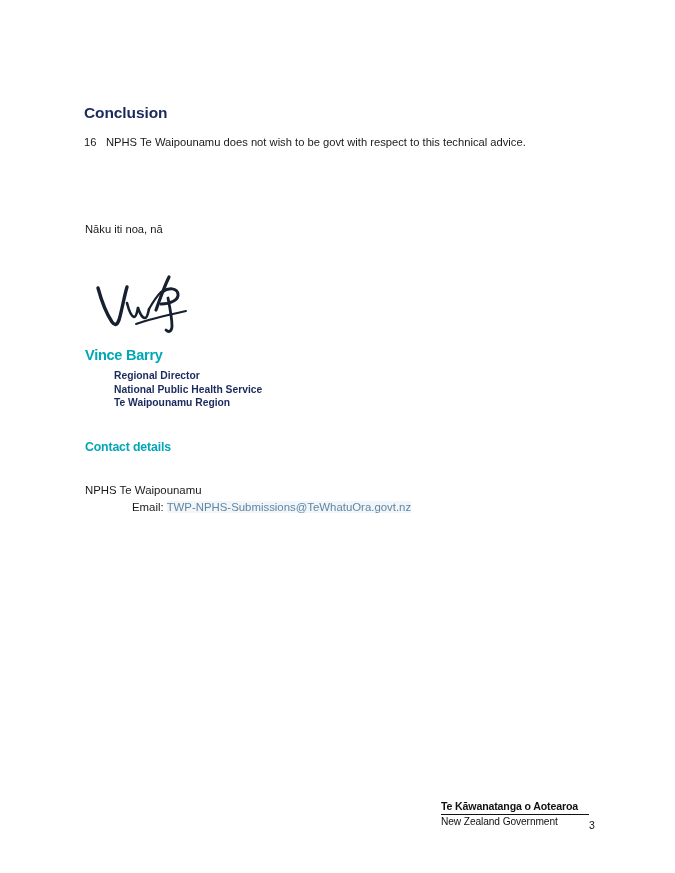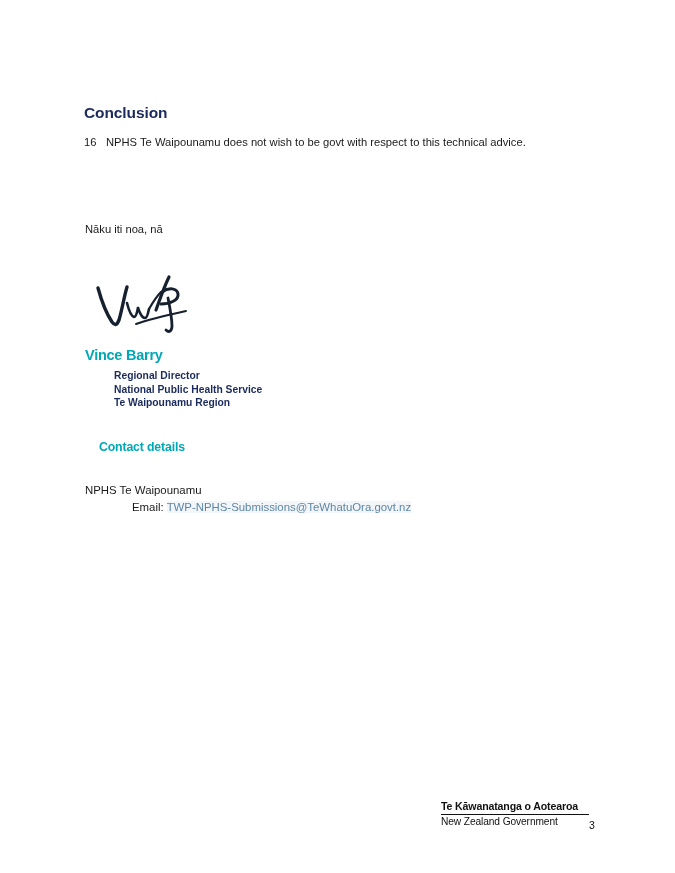--- a/index.html
+++ b/index.html
@@ -100,21 +100,20 @@
 
   
   .contact-heading {
     position: absolute;
     left: 85px;
     top: 440px;
     font-size: 12.3px;
     font-weight: bold;
     color: #00a7b5;
     letter-spacing: -0.15px;
-    margin-left: 14px;
   }
   .contact-body {
     position: absolute;
     left: 85px;
     top: 467px;
     font-size: 11.4px;
     color: #1a1a1a;
     line-height: 17px;
     margin-top: 15px;
   }

